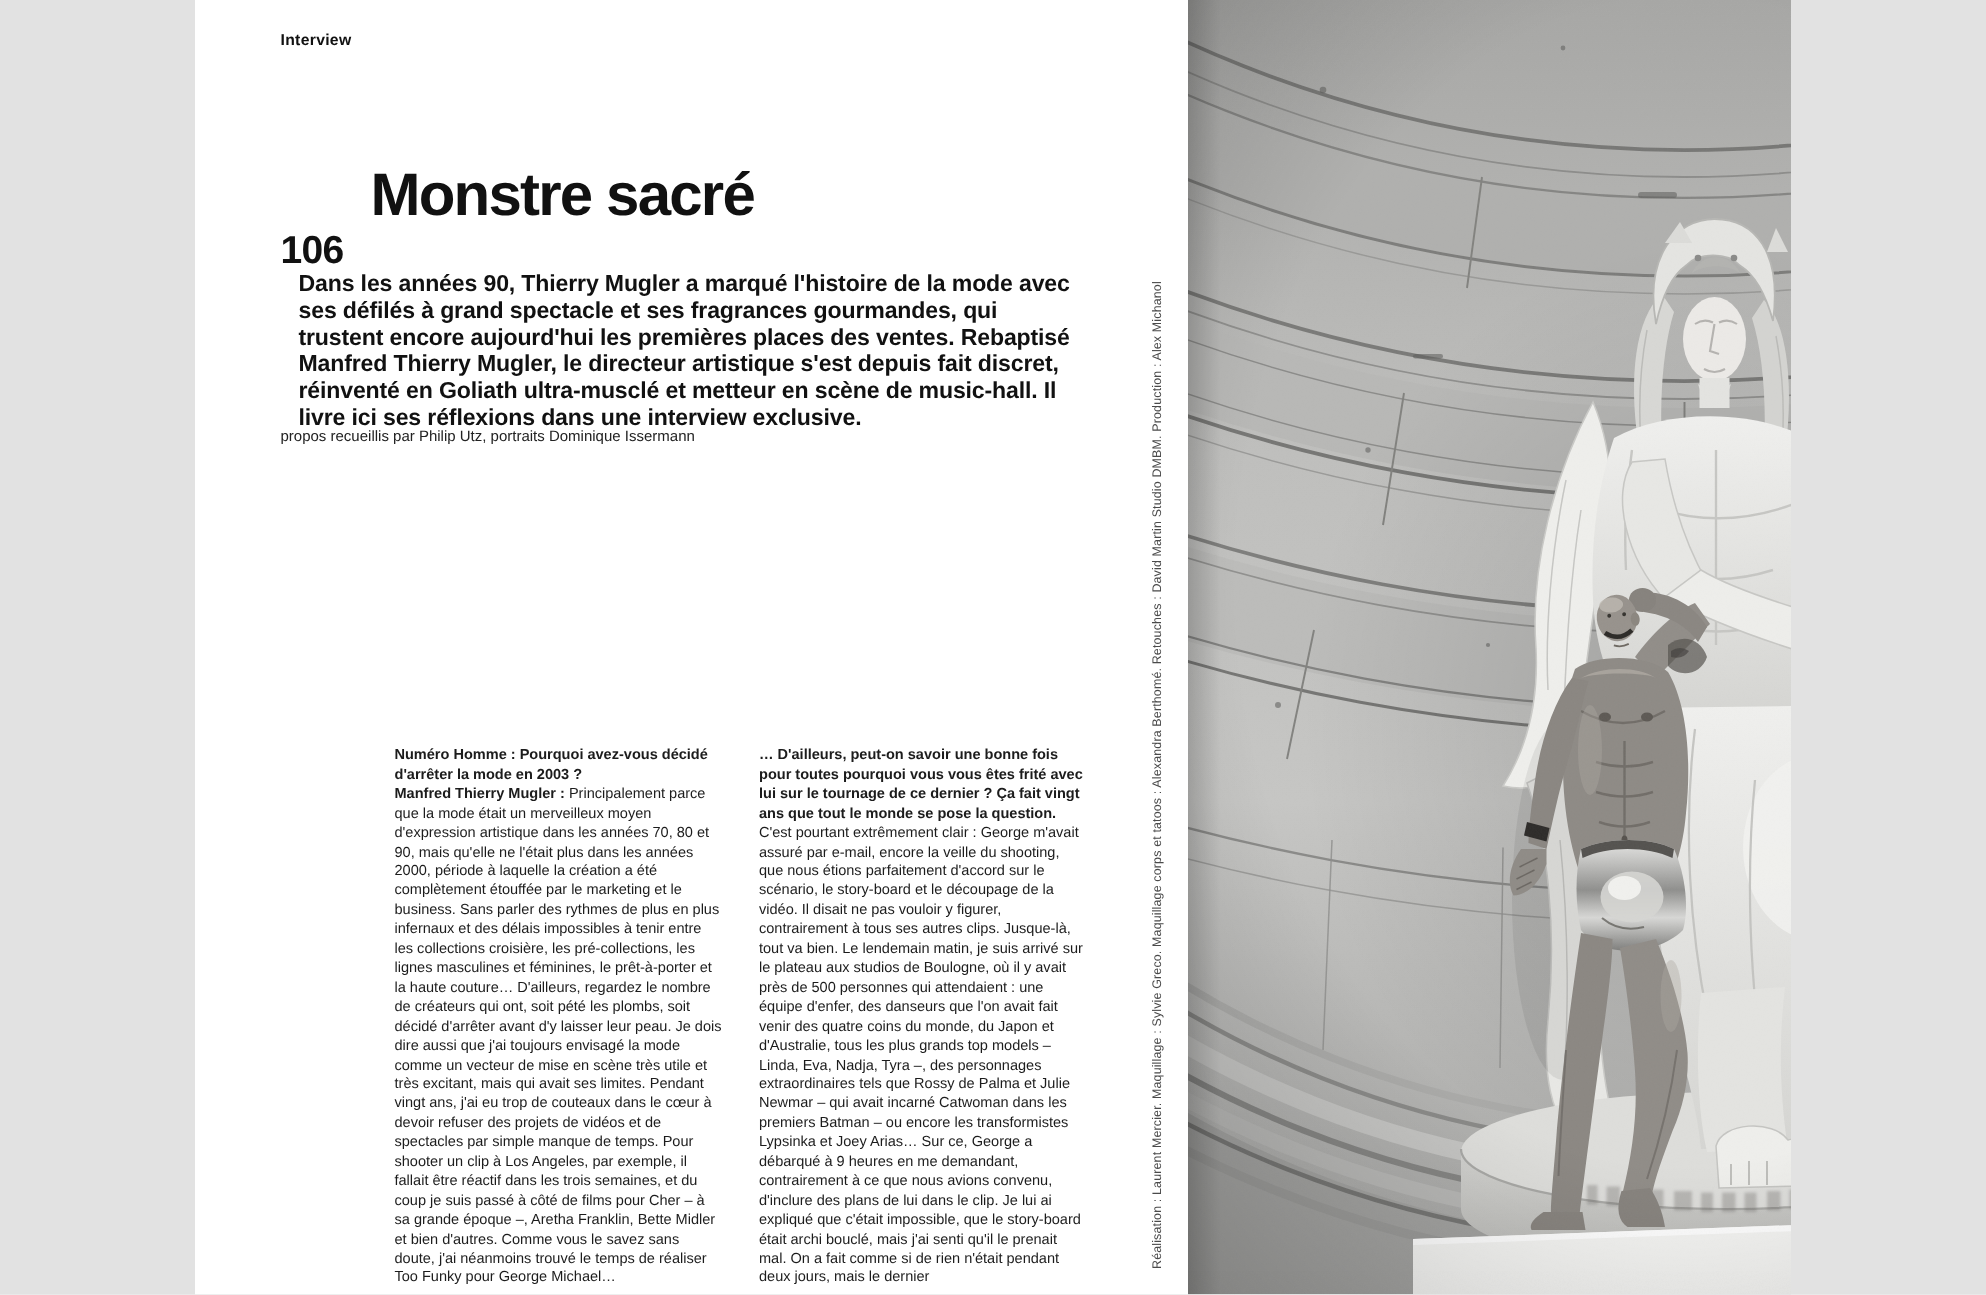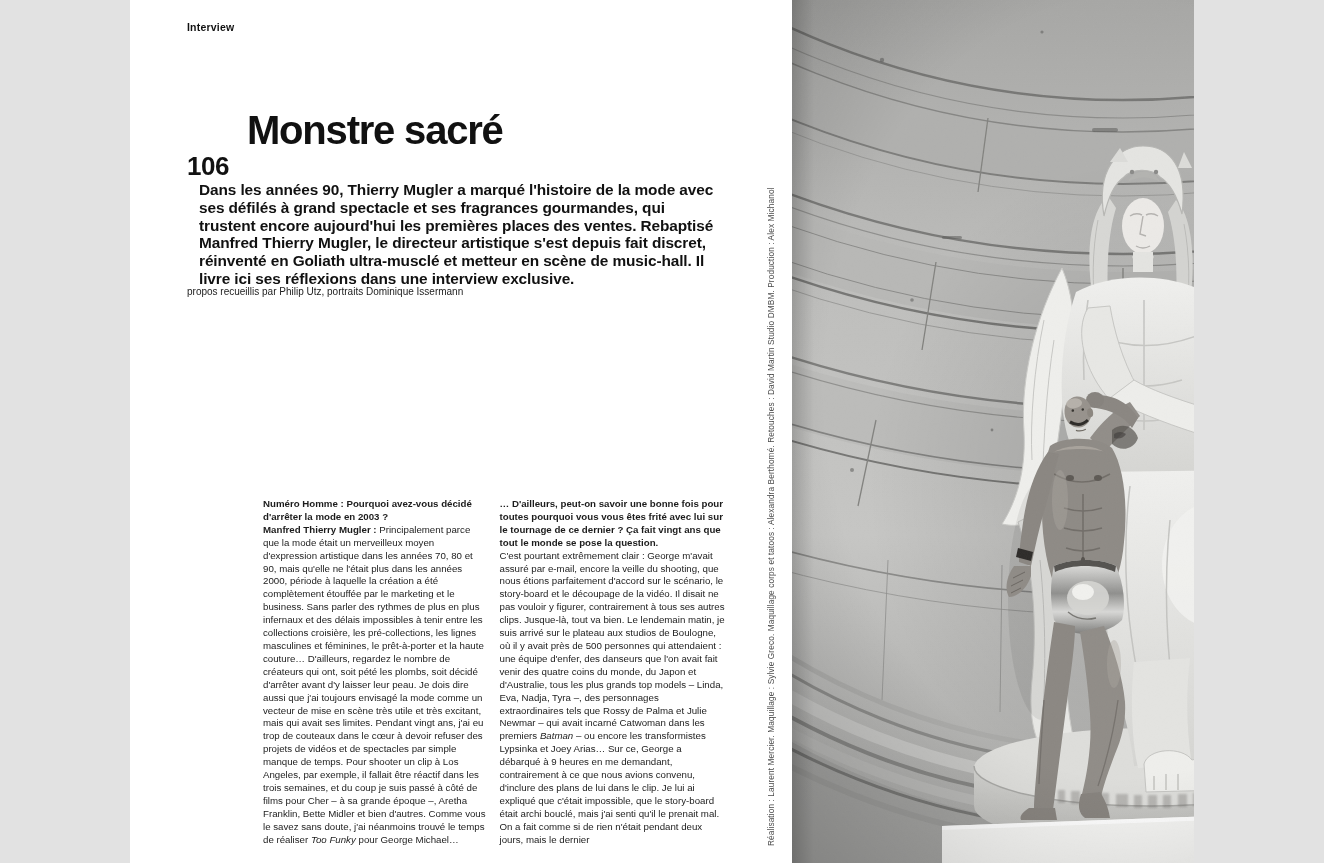--- a/index.html
+++ b/index.html
@@ -7,24 +7,24 @@
     position:relative;width:1064px;height:863px;background:#ffffff;
     font-family:"Liberation Sans","DejaVu Sans",sans-serif;color:#111;
     overflow:hidden;margin:0 auto;
   }
   
   .kicker{position:absolute;left:57px;top:21px;font-size:10.5px;font-weight:bold;letter-spacing:.2px;}
   .folio{position:absolute;left:57px;top:125px;font-size:26px;font-weight:bold;letter-spacing:-.5px;margin-top:26px;}
   .headline{position:absolute;left:117px;top:108px;font-size:40px;font-weight:bold;letter-spacing:-1.2px;margin:0;}
   .standfirst{position:absolute;left:57px;top:169px;width:515px;font-size:15.4px;font-weight:bold;line-height:17.8px;letter-spacing:-.1px;margin:12px;}
   .byline{position:absolute;left:57px;top:286px;font-size:10px;margin:0;color:#222;}
-  .cols{position:absolute;left:133px;top:498px;width:462px;display:flex;gap:11px;}
+  .cols{position:absolute;left:133px;top:498px;width:462px;display:flex;gap:24px;}
   .col{width:227px;font-size:9.7px;line-height:12.9px;letter-spacing:0;color:#1c1c1c;}
   .col .b{font-weight:bold;}
-  .col .i{font-style:italic;}
+  .col .i{}
   .col .blk{display:block;}
   .credits{
     position:absolute;left:636px;top:846px;transform:rotate(-90deg);transform-origin:0 0;
     white-space:nowrap;font-size:8.3px;color:#4a4a4a;letter-spacing:.1px;
   }
   
   .photo{position:absolute;left:662px;top:0;width:662px;height:863px;}
   .photo svg{display:block;}
 </style>
 </head>

